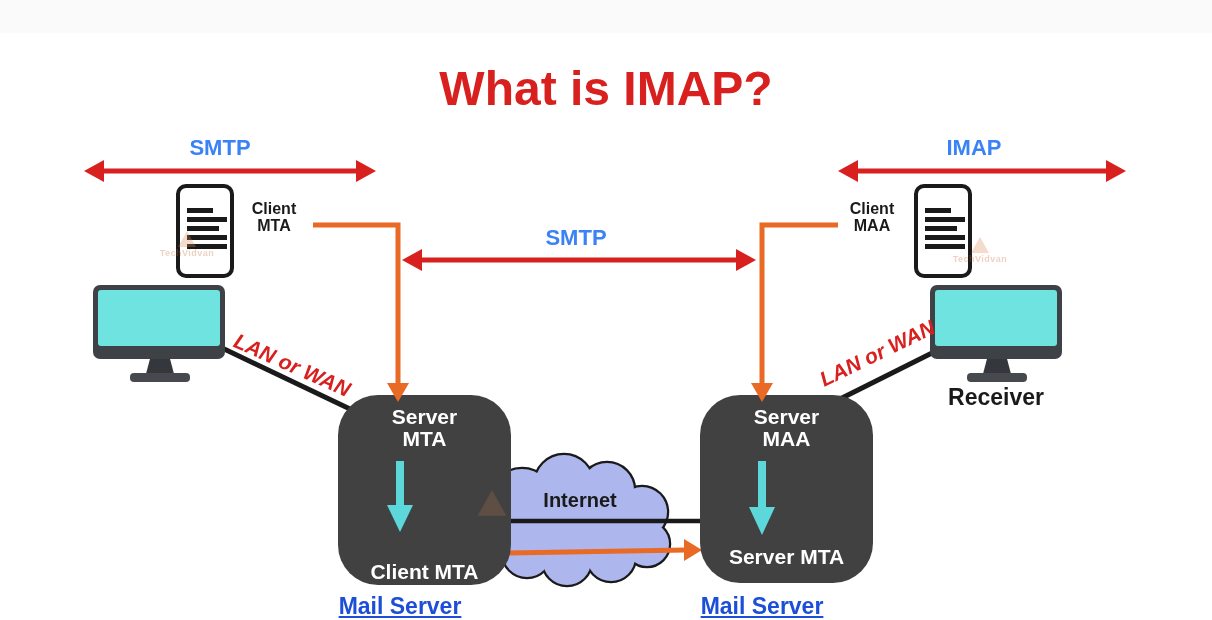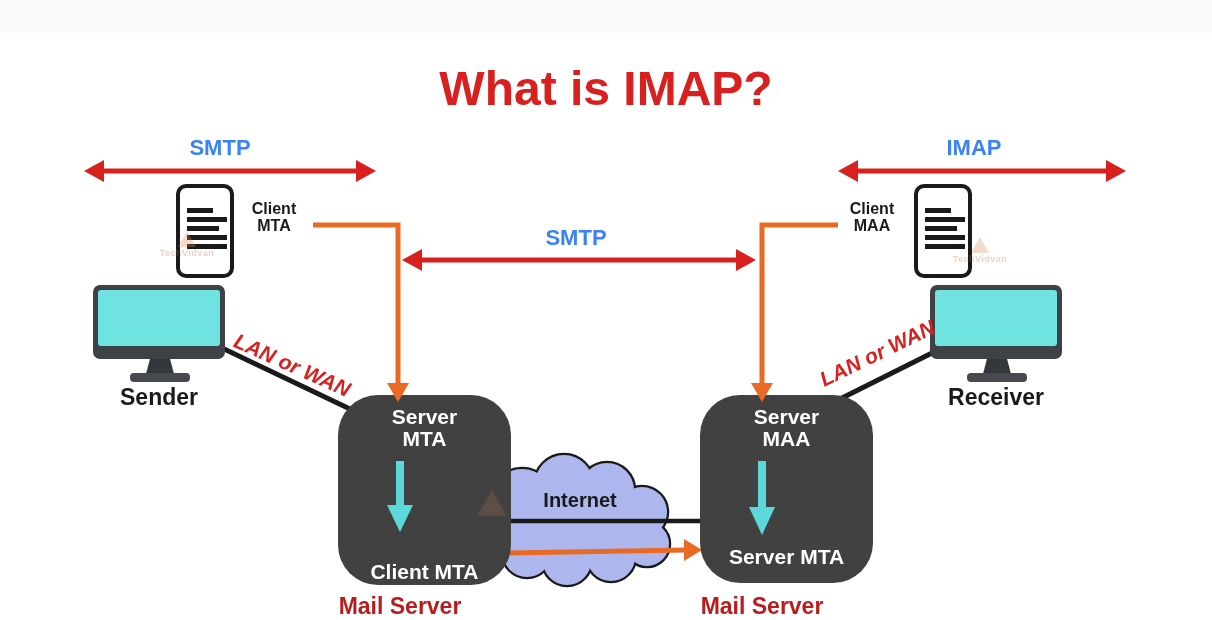--- a/index.html
+++ b/index.html
@@ -16,21 +16,21 @@
   }
   .proto{font-size:22px;font-weight:bold;color:#3b82f6;text-align:center;}
   .node-label{font-size:23px;font-weight:bold;color:#1a1a1a;text-align:center;}
   .client-label{font-size:16px;font-weight:bold;color:#1a1a1a;text-align:center;line-height:1.08;}
   .lan-label{
     font-size:21px;font-weight:bold;font-style:italic;color:#d8211f;
     white-space:nowrap;transform-origin:left top;
   }
   .box-text{position:absolute;left:0;right:0;text-align:center;color:#ffffff;
     font-size:21px;font-weight:bold;line-height:1.05;}
-  .caption{font-size:23px;font-weight:bold;color:#b91c1c;text-align:center;}
+  .caption{font-size:23px;font-weight:bold;color:#1d4ed8;text-align:center;text-decoration:underline;}
   .internet-label{font-size:20px;font-weight:bold;color:#1a1a1a;text-align:center;}
   
   .server-box{
     background:#414141;border-radius:40px;padding-left:48px;
   }
   
   .doc-icon{
     width:50px;height:66px;background:#ffffff;border:4px solid #1a1a1a;border-radius:10px;
     padding-top:20px;box-sizing:content-box;
   }
@@ -136,21 +136,20 @@
   <div class="abs client-label" style="left:836px;top:167px;width:72px;z-index:2">
     <div>Client</div>
     <div>MAA</div>
   </div>
 
   <div class="abs monitor" style="left:93px;top:252px;z-index:2">
     <div class="screen"></div>
     <div class="neck"></div>
     <div class="base"></div>
   </div>
-  <div class="abs node-label" style="left:93px;top:351px;width:132px;z-index:2">Sender</div>
 
   <div class="abs monitor" style="left:930px;top:252px;z-index:2">
     <div class="screen"></div>
     <div class="neck"></div>
     <div class="base"></div>
   </div>
   <div class="abs node-label" style="left:930px;top:351px;width:132px;z-index:2">Receiver</div>
 
   <div class="abs lan-label" style="left:240px;top:296px;transform:rotate(24deg);z-index:2">LAN or WAN</div>
   <div class="abs lan-label" style="left:816px;top:337px;transform:rotate(-26deg);z-index:2">LAN or WAN</div>

